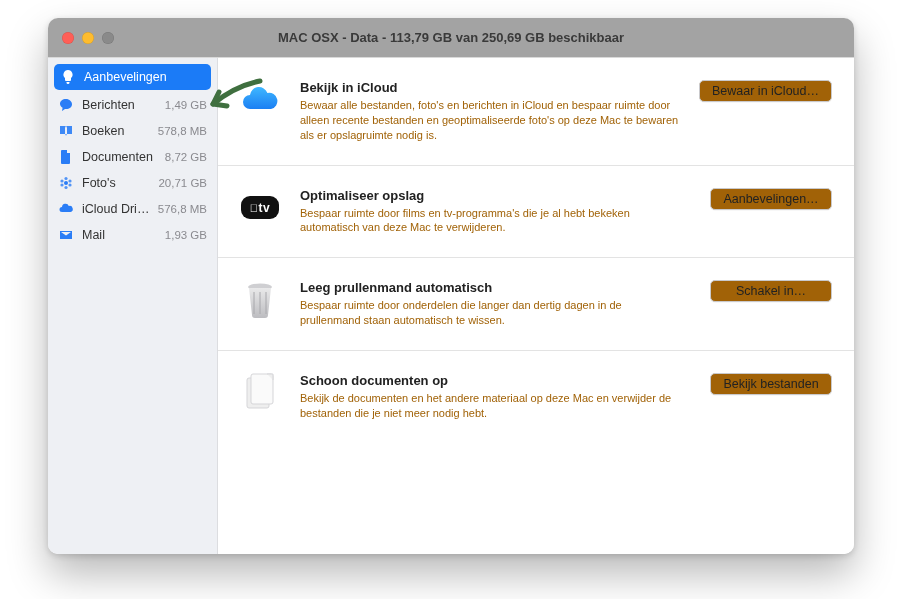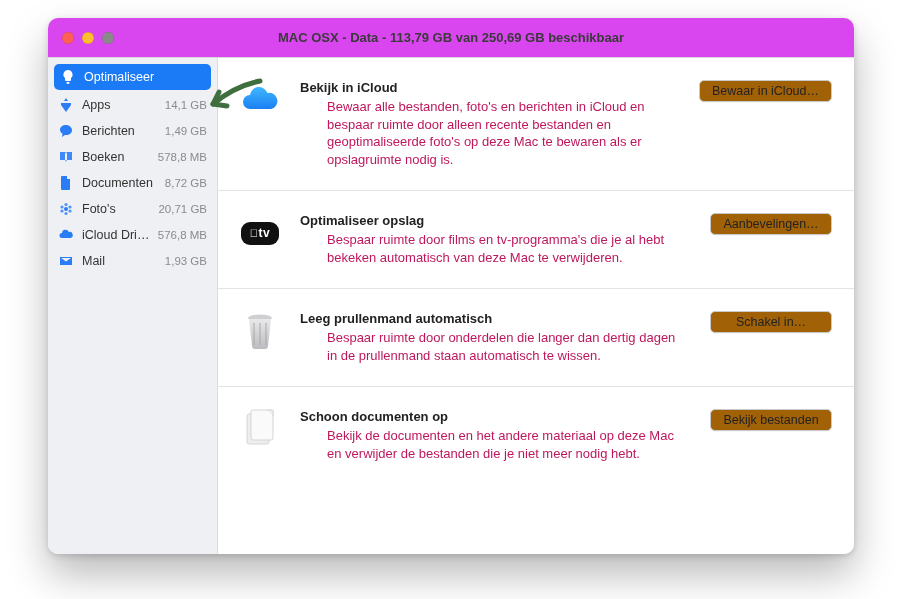--- a/index.html
+++ b/index.html
@@ -8,21 +8,21 @@
   .window {
     position: absolute; left: 48px; top: 18px; width: 806px; height: 536px;
     background: #fff; border-radius: 10px; overflow: hidden;
     box-shadow: 0 20px 40px rgba(0,0,0,.28), 0 2px 6px rgba(0,0,0,.15);
     display: flex; flex-direction: column;
   }
   .titlebar {
     height: 40px; flex: 0 0 40px;
     display: flex; align-items: center;
     border-bottom: 1px solid #d9d9d9;
-    background: #d946ef;
+    background: #a3a3a3;
     position: relative;
   }
   .traffic { display: flex; gap: 8px; padding-left: 14px; align-items: center; }
   .dot { width: 12px; height: 12px; border-radius: 50%; }
   .dot.red   { background: #ff5f57; box-shadow: inset 0 0 0 .5px rgba(0,0,0,.15); }
   .dot.yel   { background: #febc2e; box-shadow: inset 0 0 0 .5px rgba(0,0,0,.15); }
   .dot.grn   { background: #8a8a8a; box-shadow: inset 0 0 0 .5px rgba(0,0,0,.15); }
   .title {
     position: absolute; left: 0; right: 0; text-align: center;
     font-size: 13px; font-weight: 600; color: #3a3a3a;
@@ -60,21 +60,21 @@
     padding: 22px 22px 22px 14px;
     border-bottom: 1px solid #e3e3e3;
     align-items: start;
   }
   .section:last-child { border-bottom: none; }
   .sec-icon {
     width: 40px; height: 40px; margin: 0 auto;
     display: flex; align-items: center; justify-content: center;
   }
   .sec-text h3 { font-size: 13px; font-weight: 600; color: #222; margin-bottom: 3px; }
-  .sec-text p  { font-size: 13px; color: #be185d; line-height: 1.35; margin-left: 27px; }
+  .sec-text p  { font-size: 11px; color: #a16207; line-height: 1.35; }
   .sec-action { display: flex; justify-content: flex-end; align-items: flex-start; }
   .mac-btn {
     font-size: 12.5px; color: #222;
     background: #a16207; border: 1px solid #c9c9cc; border-radius: 5px;
     padding: 3px 12px; min-width: 122px; text-align: center;
     box-shadow: 0 1px 0 rgba(0,0,0,.03);
     cursor: default; white-space: nowrap;
   }
   
   .cloud {
@@ -110,33 +110,24 @@
     </div>
     <div class="body">
       <div class="sidebar">
 
         <div class="sb-item selected">
           <span class="ico">
             <svg viewBox="0 0 16 16">
                 <path fill="currentColor" d="M8 1a4.5 4.5 0 0 0-3 7.9V11a1 1 0 0 0 1 1h4a1 1 0 0 0 1-1V8.9A4.5 4.5 0 0 0 8 1zm-1.5 12h3v.5a1.5 1.5 0 0 1-3 0V13z"></path>
               </svg>
           </span>
-          <span class="lbl">Optimaliseer</span>
+          <span class="lbl">Aanbevelingen</span>
           <span class="val"></span>
         </div>
 
-        <div class="sb-item">
-          <span class="ico">
-            <svg viewBox="0 0 16 16">
-                <path fill="currentColor" d="M8 1l2 3H6l2-3zM3 6h10v2l-5 7-5-7V6z"></path>
-              </svg>
-          </span>
-          <span class="lbl">Apps</span>
-          <span class="val">14,1 GB</span>
-        </div>
 
         <div class="sb-item">
           <span class="ico">
             <svg viewBox="0 0 16 16">
                 <path fill="currentColor" d="M8 2C4.5 2 2 4.1 2 6.8c0 1.6 1 3 2.6 3.9L4 14l3-2c.3 0 .7.1 1 .1 3.5 0 6-2.1 6-4.8S11.5 2 8 2z"></path>
               </svg>
           </span>
           <span class="lbl">Berichten</span>
           <span class="val">1,49 GB</span>
         </div>

